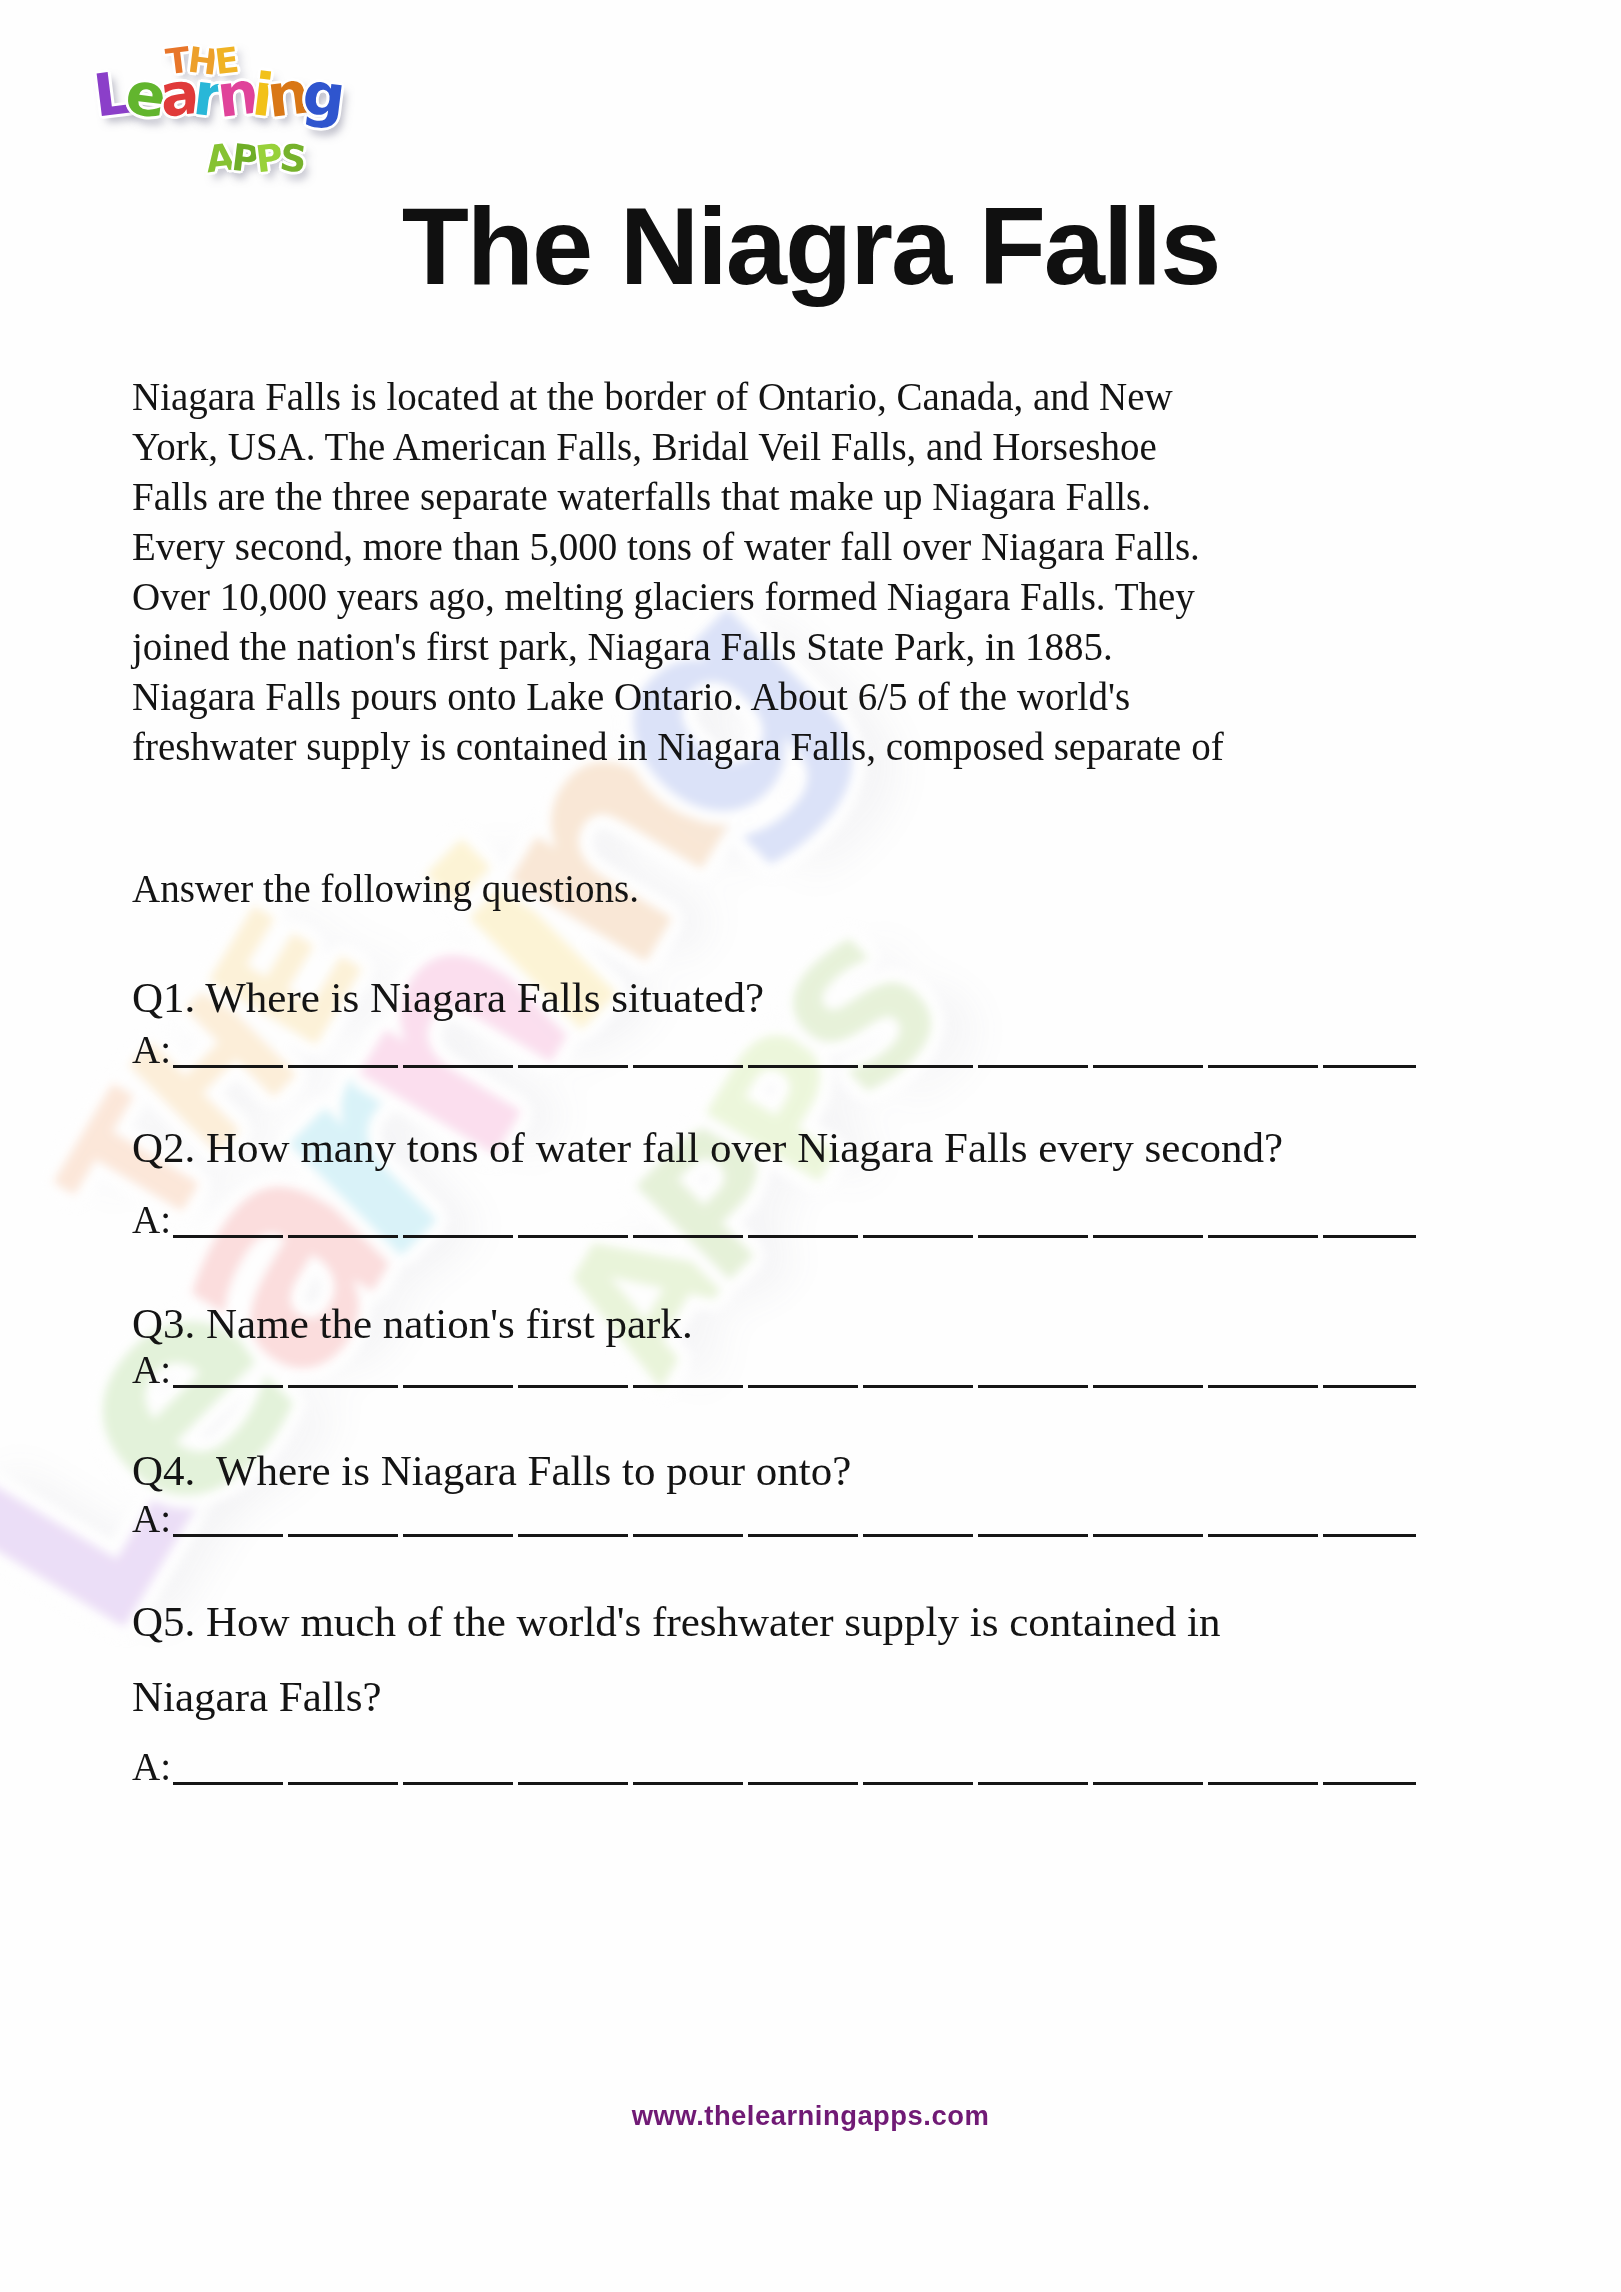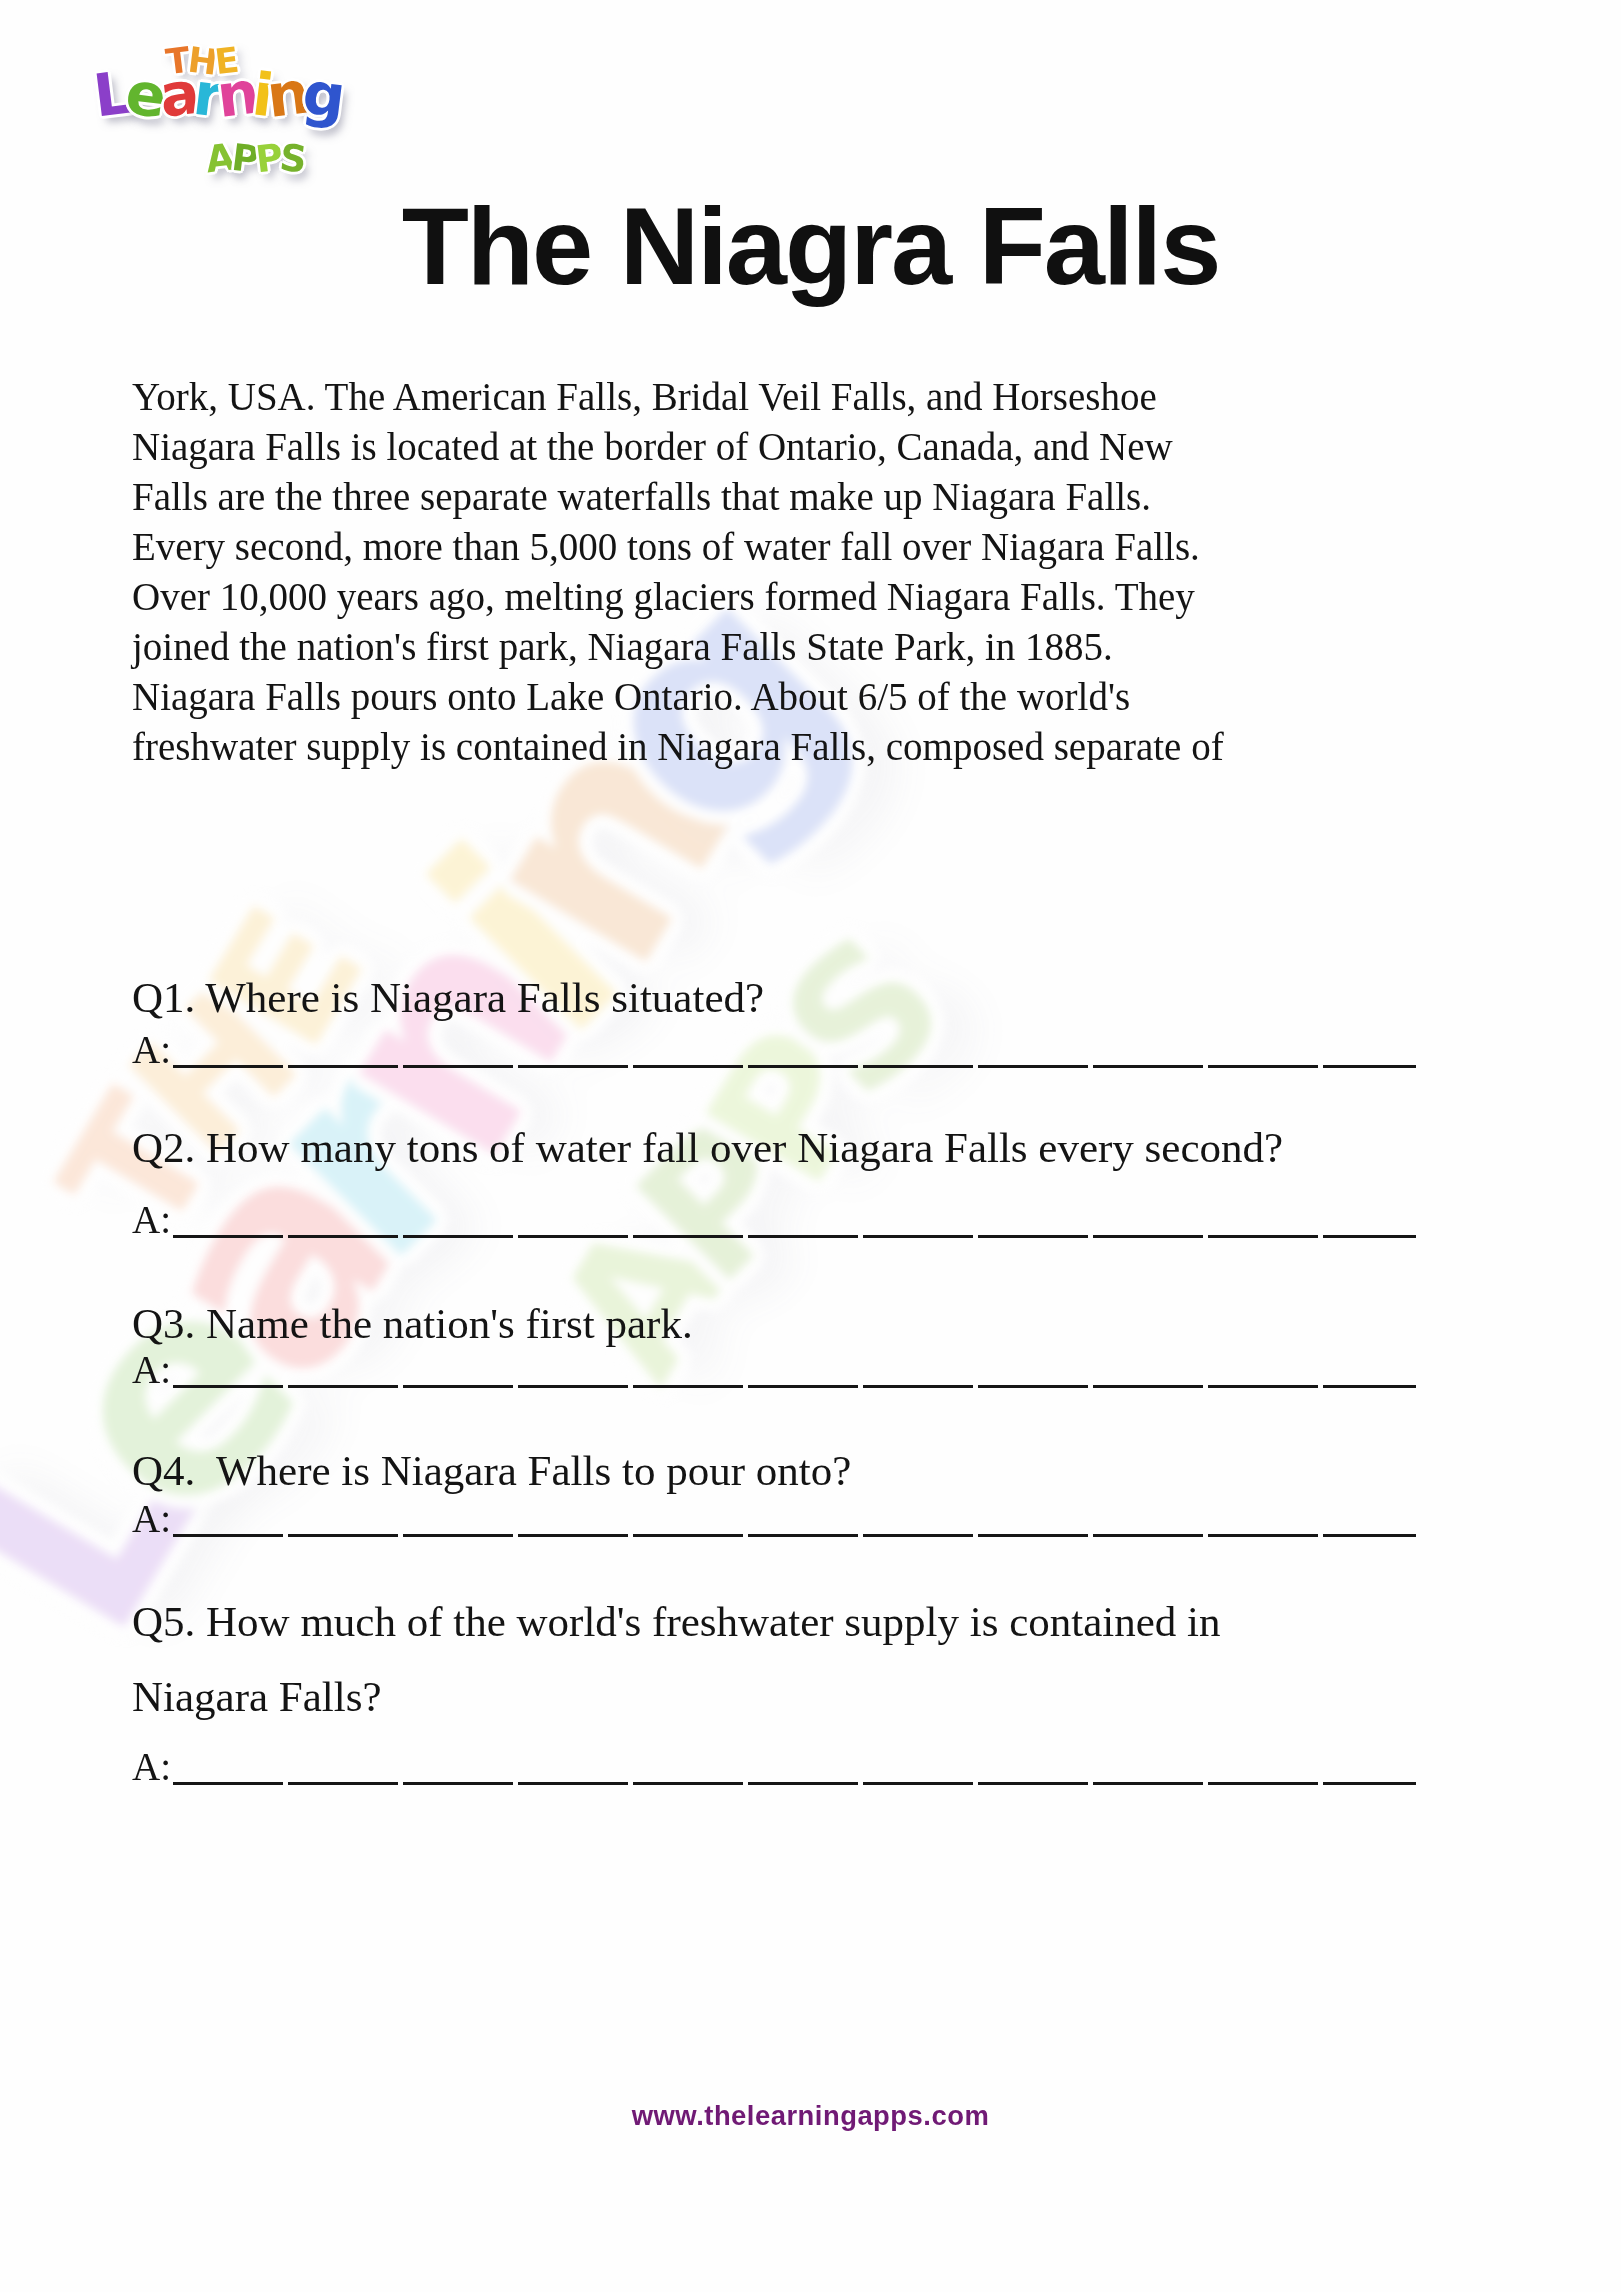--- a/index.html
+++ b/index.html
@@ -99,30 +99,31 @@
 
   <div class="tla-logo" id="logo">
     <div class="logo-the"><span class="bl" style="color: rgb(232, 118, 42);">T</span><span class="bl" style="color: rgb(237, 160, 43);">H</span><span class="bl" style="color: rgb(240, 179, 37);">E</span></div>
     <div class="logo-learning"><span class="bl" style="color: rgb(139, 63, 201);">L</span><span class="bl" style="color: rgb(98, 181, 46);">e</span><span class="bl" style="color: rgb(224, 58, 58);">a</span><span class="bl" style="color: rgb(41, 183, 216);">r</span><span class="bl" style="color: rgb(224, 67, 154);">n</span><span class="bl" style="color: rgb(242, 193, 25);">i</span><span class="bl" style="color: rgb(217, 119, 22);">n</span><span class="bl" style="color: rgb(47, 85, 206);">g</span></div>
     <div class="logo-apps"><span class="bl" style="color: rgb(134, 194, 50);">A</span><span class="bl" style="color: rgb(111, 174, 39);">P</span><span class="bl" style="color: rgb(152, 209, 58);">P</span><span class="bl" style="color: rgb(118, 178, 44);">S</span></div>
   </div>
 
   <h1 class="title">The Niagra Falls</h1>
 
   <div class="passage">
+    <div>Niagara Falls is located at the border of Ontario, Canada, and New</div>
     <div>York, USA. The American Falls, Bridal Veil Falls, and Horseshoe</div>
-    <div>Niagara Falls is located at the border of Ontario, Canada, and New</div>
     <div>Falls are the three separate waterfalls that make up Niagara Falls.</div>
     <div>Every second, more than 5,000 tons of water fall over Niagara Falls.</div>
     <div>Over 10,000 years ago, melting glaciers formed Niagara Falls. They</div>
     <div>joined the nation's first park, Niagara Falls State Park, in 1885.</div>
     <div>Niagara Falls pours onto Lake Ontario. About 6/5 of the world's</div>
     <div>freshwater supply is contained in Niagara Falls, composed separate of</div>
   </div>
 
+  <div class="instruction">Answer the following questions.</div>
 
   <div class="question q1">Q1. Where is Niagara Falls situated?</div>
   <div class="answer-row a1">
     <span class="alabel">A:</span>
     <span class="aline"></span>
   </div>
 
   <div class="question q2">Q2. How many tons of water fall over Niagara Falls every second?</div>
   <div class="answer-row a2">
     <span class="alabel">A:</span>

